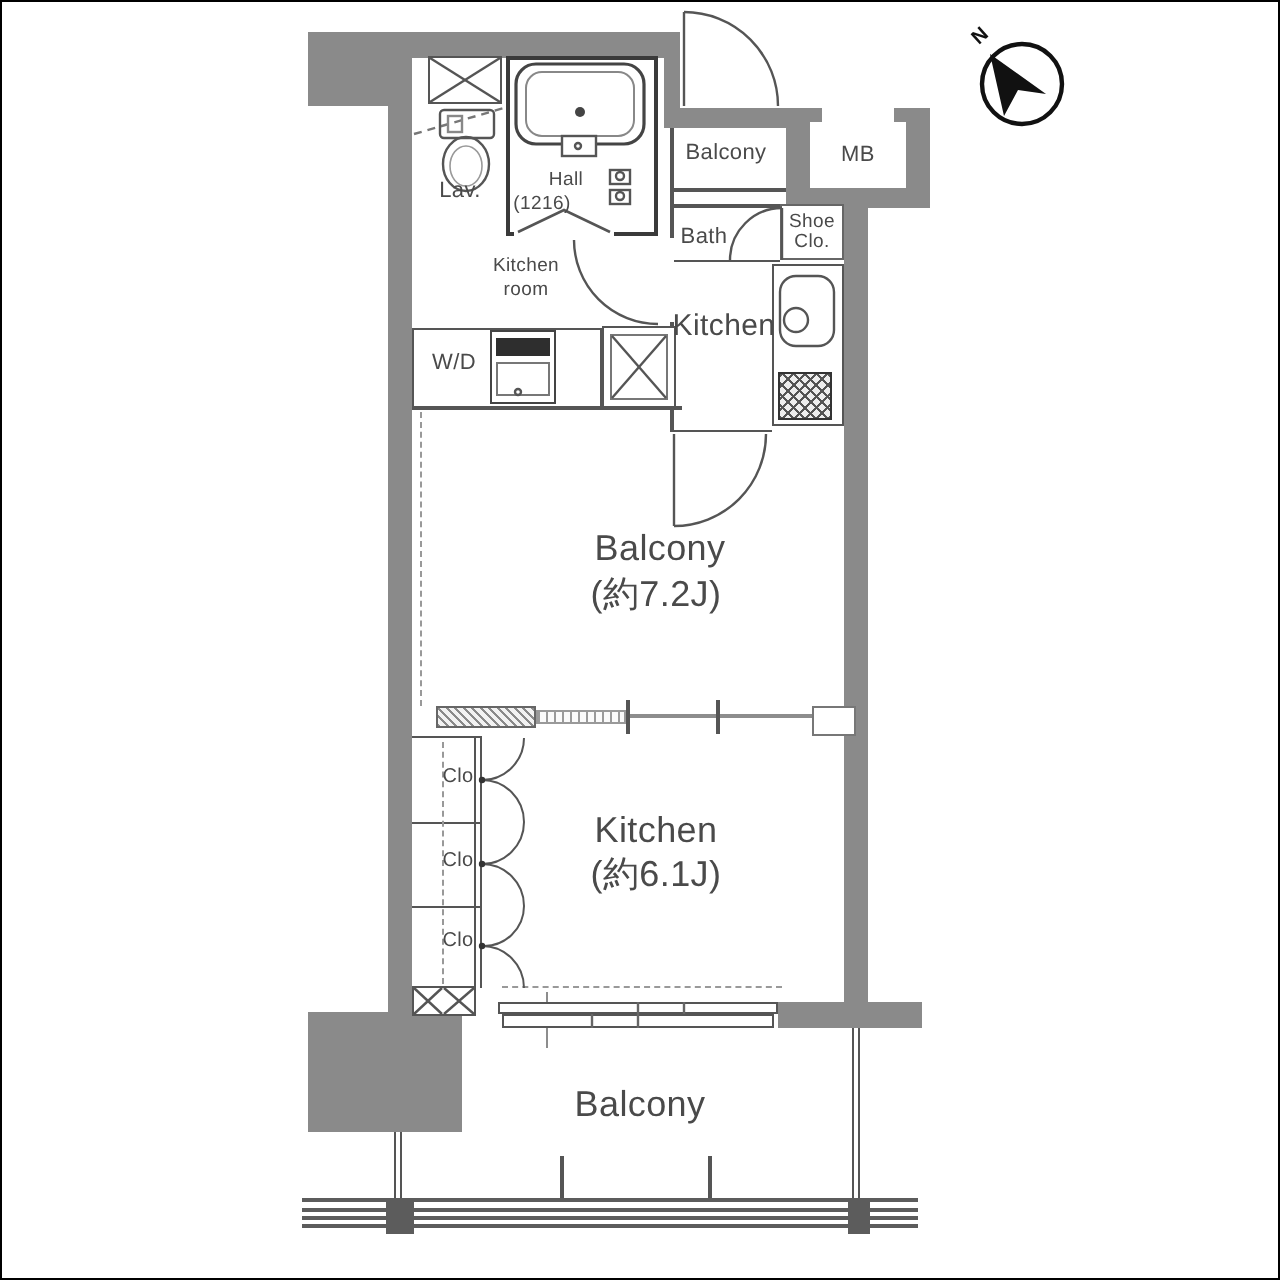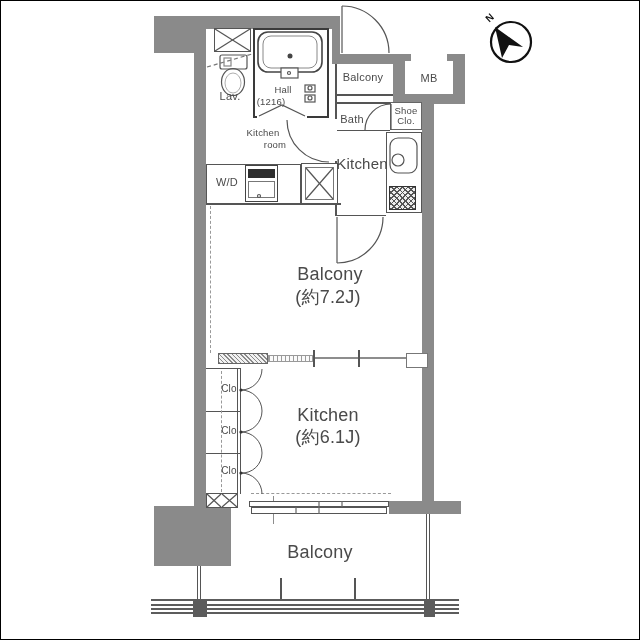--- a/index.html
+++ b/index.html
@@ -205,21 +205,21 @@
   <div class="lbl t-mid" style="left:362px;top:76px;">Balcony</div>
   <div class="lbl t-mid" style="left:428px;top:77px;">MB</div>
   <div class="lbl t-sm" style="left:405px;top:110px;">Shoe</div>
   <div class="lbl t-sm" style="left:405px;top:120px;">Clo.</div>
   <div class="lbl t-mid" style="left:351px;top:118px;">Bath</div>
   <div class="lbl t-kit" style="left:361px;top:162px;text-align:right;">Kitchen</div>
   <div class="lbl t-mid" style="left:229px;top:95px;">Lav.</div>
   <div class="lbl t-sm" style="left:282px;top:89px;">Hall</div>
   <div class="lbl t-sm" style="left:270px;top:101px;">(1216)</div>
   <div class="lbl t-sm" style="left:262px;top:132px;">Kitchen</div>
-  <div class="lbl t-sm" style="left:274px;top:144px;">room</div>
+  <div class="lbl t-sm" style="left:262px;top:144px;">room</div>
   <div class="lbl t-mid" style="left:226px;top:181px;">W/D</div>
   <div class="lbl t-big" style="left:329px;top:273px;">Balcony</div>
   <div class="lbl t-big" style="left:327px;top:296px;">(約7.2J)</div>
   <div class="lbl t-big" style="left:327px;top:414px;">Kitchen</div>
   <div class="lbl t-big" style="left:327px;top:436px;">(約6.1J)</div>
   <div class="lbl t-clo" style="left:228px;top:388px;">Clo</div>
   <div class="lbl t-clo" style="left:228px;top:430px;">Clo</div>
   <div class="lbl t-clo" style="left:228px;top:470px;">Clo</div>
   <div class="lbl t-big" style="left:319px;top:551px;">Balcony</div>
 

